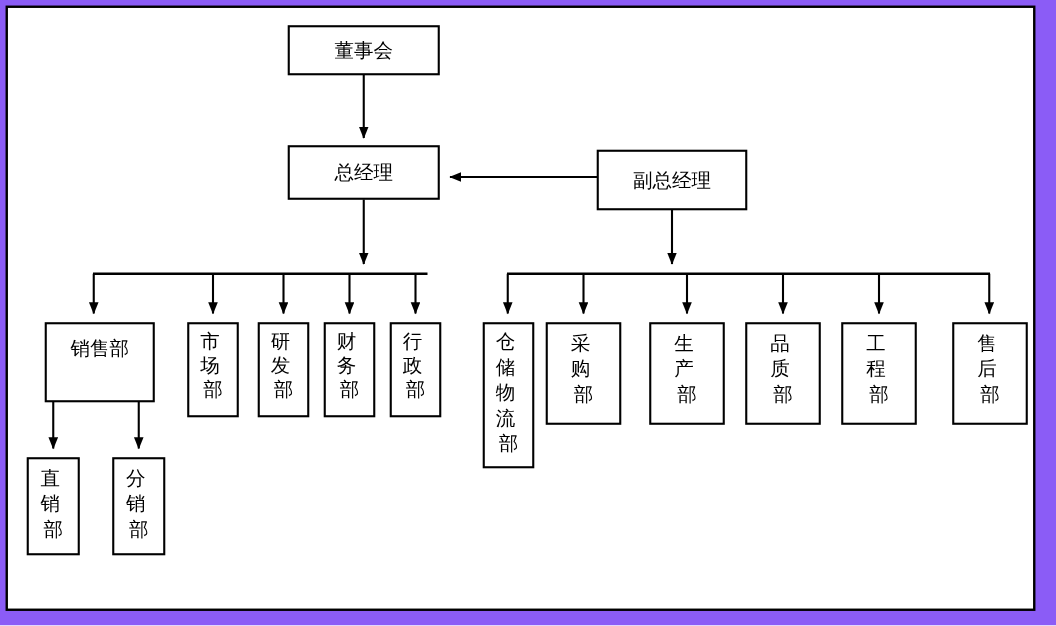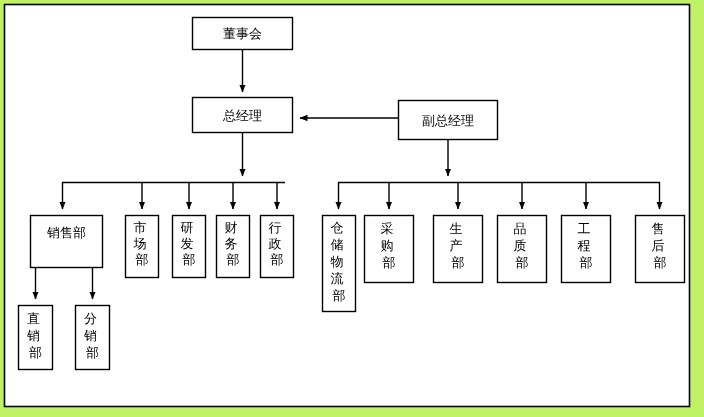--- a/index.html
+++ b/index.html
@@ -7,21 +7,21 @@
     padding: 0;
     background: #ffffff;
   }
   body {
     font-family: "Liberation Sans", "DejaVu Sans", sans-serif;
   }
   #chart-root {
     position: relative;
     width: 704px;
     height: 417px;
-    background: #bef264;
+    background: #8b5cf6;
     overflow: hidden;
   }
   svg.orgchart {
     display: block;
     width: 704px;
     height: 417px;
   }
   .node-box {
     fill: #ffffff;
     stroke: #000000;

